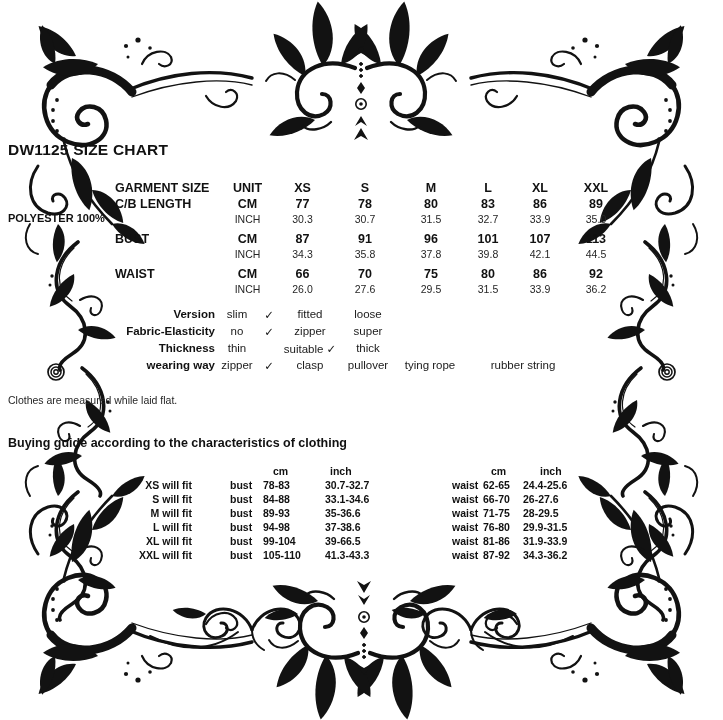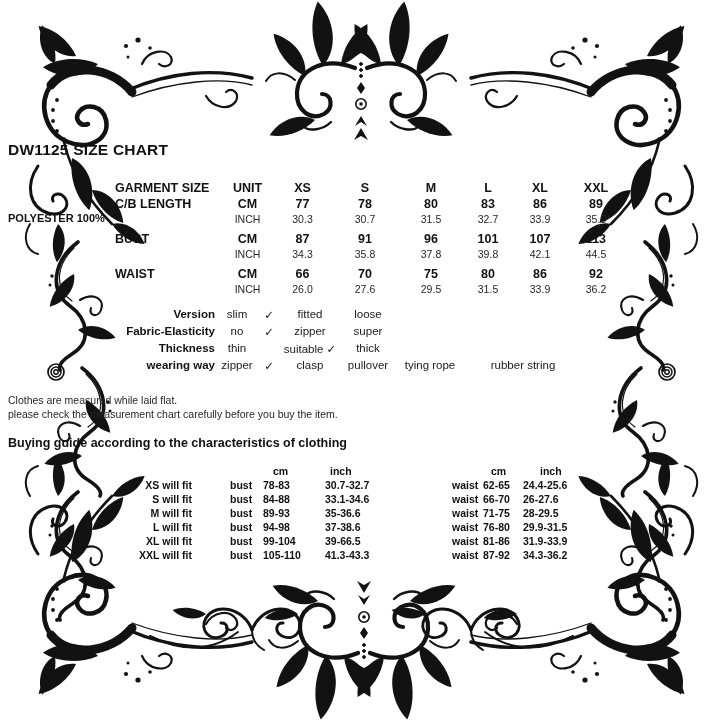--- a/index.html
+++ b/index.html
@@ -276,21 +276,20 @@
     <div class="ch-cell">✓</div>
     <div class="ch-cell">clasp</div>
     <div class="ch-cell">pullover</div>
     <div class="ch-cell">tying rope</div>
     <div class="ch-cell">rubber string</div>
   </div>
 </div>
 
 <div class="centered notes">
   <div>Clothes are measured while laid flat.</div>
-  <div>please check the measurement chart carefully before you buy the item.</div>
 </div>
 
 <div class="centered bg-heading">Buying guide according to the characteristics of clothing</div>
 
 <div class="bguide">
   <div class="row">
     <div class="bg-size"></div>
     <div></div>
     <div class="h-cm1">cm</div>
     <div class="h-inch1">inch</div>

